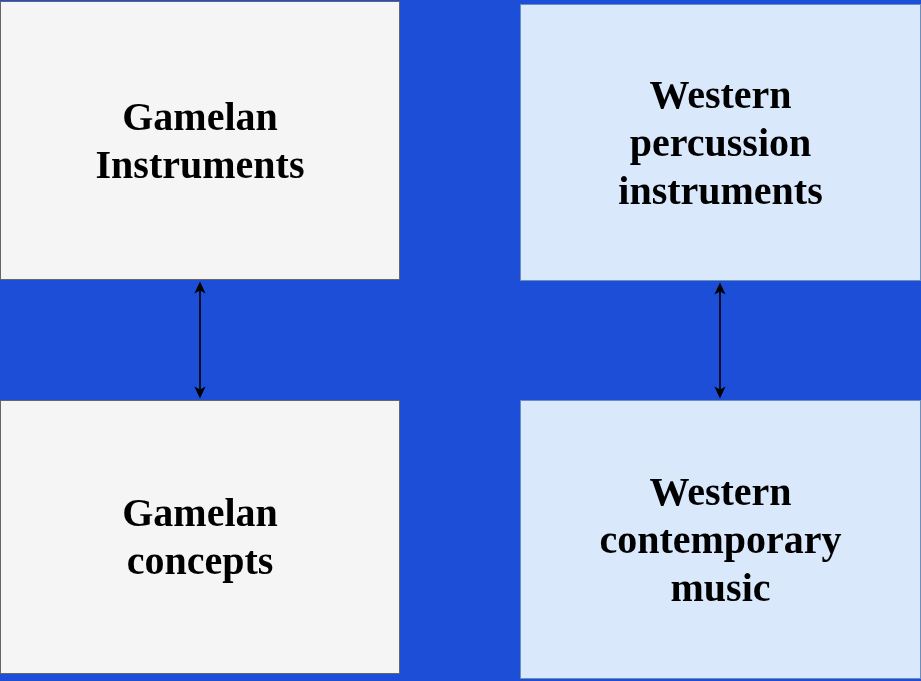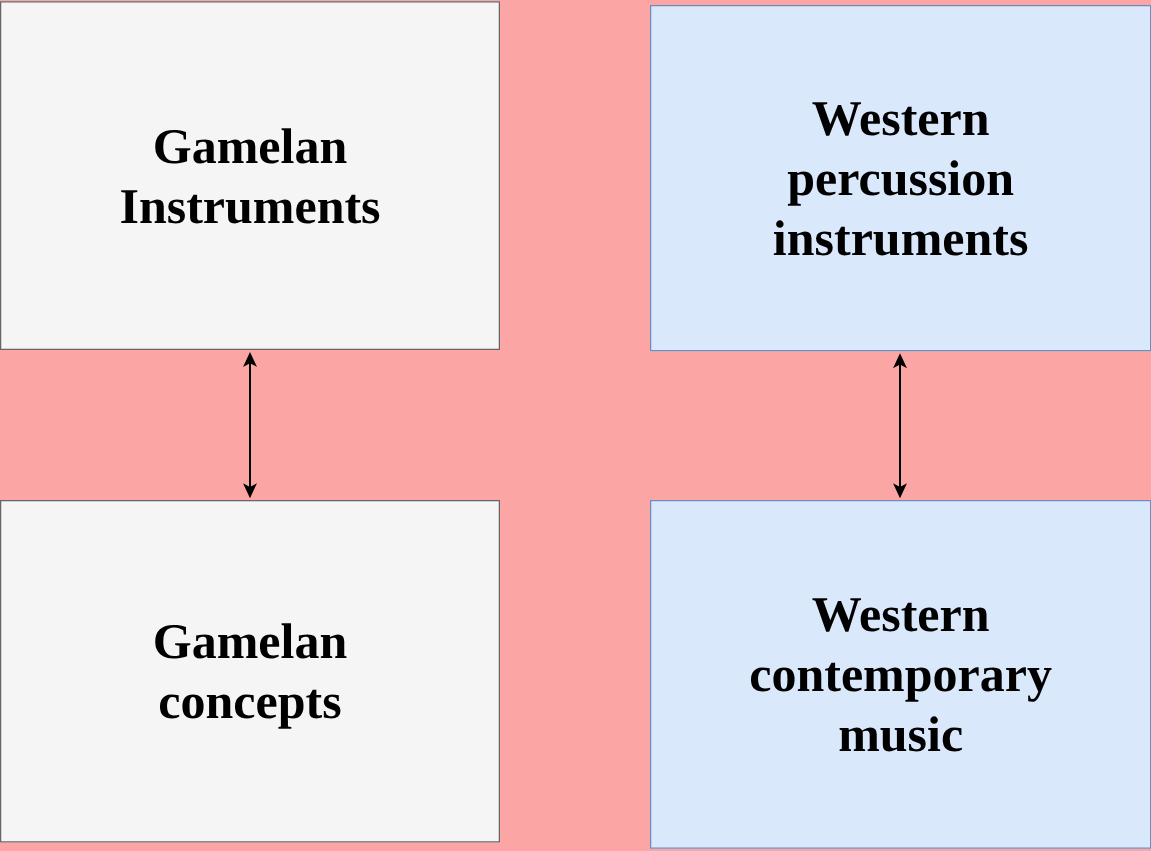--- a/index.html
+++ b/index.html
@@ -4,21 +4,21 @@
 <style>
   html, body {
     margin: 0;
     padding: 0;
     background: #ffffff;
   }
   #canvas {
     position: relative;
     width: 921px;
     height: 681px;
-    background: #fca5a5;
+    background: #1d4ed8;
     font-family: "Liberation Serif", serif;
     overflow: hidden;
   }
   .node {
     position: absolute;
     box-sizing: border-box;
     border: 1.5px solid #666666;
     background: #f5f5f5;
     display: flex;
     align-items: center;

